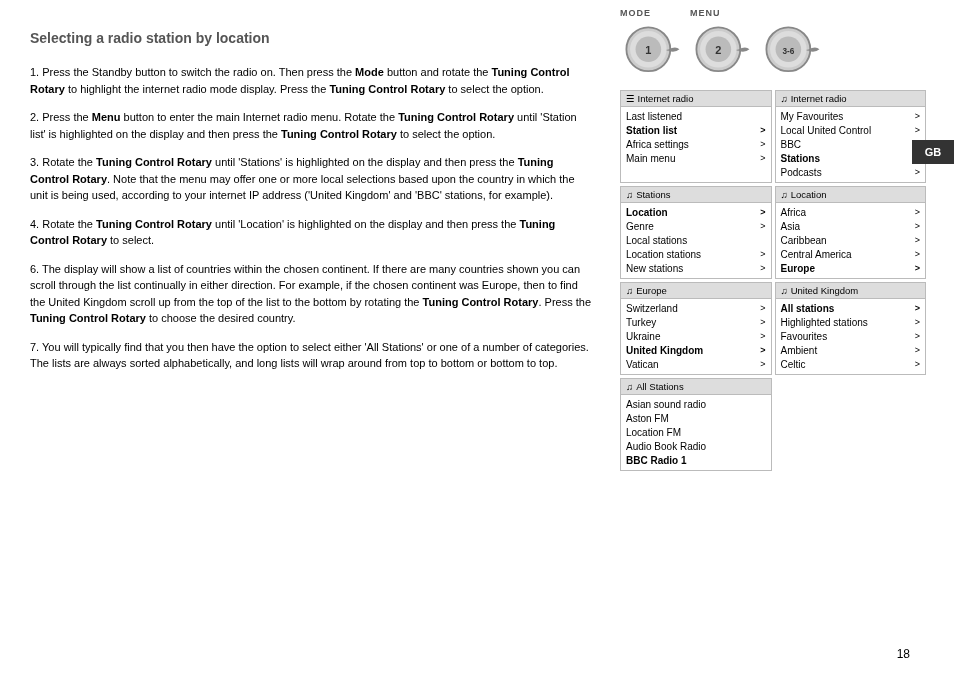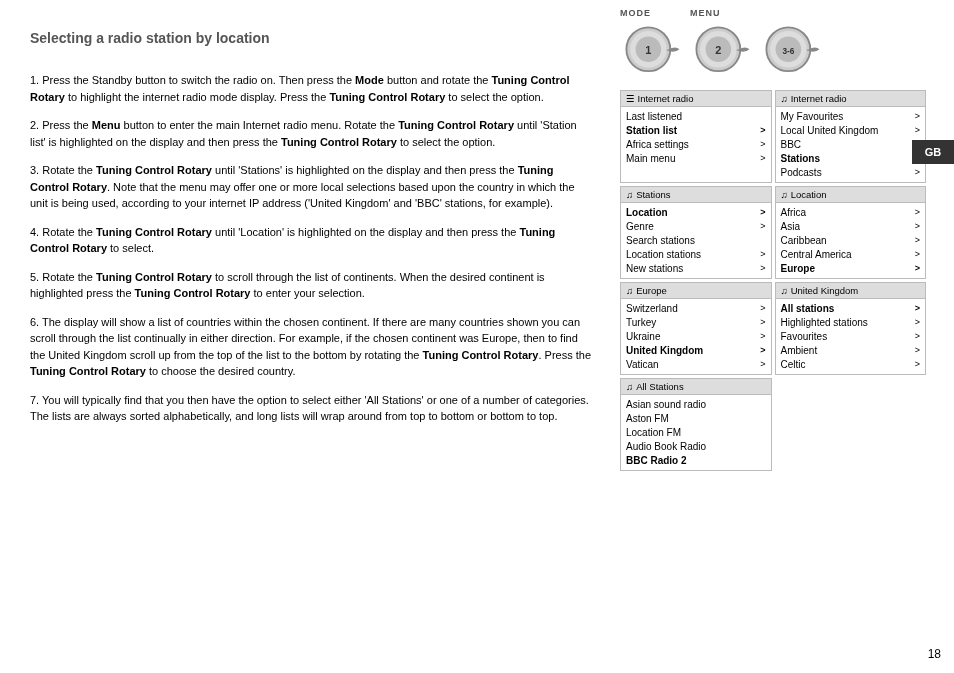--- a/index.html
+++ b/index.html
@@ -40,41 +40,41 @@
     .main-content {
       width: 615px;
       padding: 30px 20px 20px 30px;
       flex-shrink: 0;
     }
 
     .page-title {
       font-size: 14px;
       font-weight: bold;
       color: #555;
-      margin-bottom: 26px;
+      margin-bottom: 18px;
     }
 
     .instruction-list {
       list-style: none;
       padding: 0;
     }
 
     .instruction-list li {
       margin-bottom: 12px;
       line-height: 1.5;
       font-size: 11px;
     }
 
     b { font-weight: bold; }
 
     
     .page-number {
       position: absolute;
       bottom: 12px;
-      right: 13px;
+      right: 44px;
       font-size: 12px;
     }
 
     
     .right-section {
       display: flex;
       flex-direction: column;
       width: 339px;
       padding: 8px 28px 8px 5px;
     }
@@ -155,23 +155,20 @@
         <span>1. Press the Standby button to switch the radio on. Then press the <b>Mode</b> button and rotate the <b>Tuning Control Rotary</b> to highlight the internet radio mode display. Press the <b>Tuning Control Rotary</b> to select the option.</span>
       </li>
       <li>
         <span>2. Press the <b>Menu</b> button to enter the main Internet radio menu. Rotate the <b>Tuning Control Rotary</b> until 'Station list' is highlighted on the display and then press the <b>Tuning Control Rotary</b> to select the option.</span>
       </li>
       <li>
         <span>3. Rotate the <b>Tuning Control Rotary</b> until 'Stations' is highlighted on the display and then press the <b>Tuning Control Rotary</b>. Note that the menu may offer one or more local selections based upon the country in which the unit is being used, according to your internet IP address ('United Kingdom' and 'BBC' stations, for example).</span>
       </li>
       <li>
         <span>4. Rotate the <b>Tuning Control Rotary</b> until 'Location' is highlighted on the display and then press the <b>Tuning Control Rotary</b> to select.</span>
-      </li>
-      <li>
-        <span>5. Rotate the <b>Tuning Control Rotary</b> to scroll through the list of continents. When the desired continent is highlighted press the <b>Tuning Control Rotary</b> to enter your selection.</span>
       </li>
       <li>
         <span>6. The display will show a list of countries within the chosen continent. If there are many countries shown you can scroll through the list continually in either direction. For example, if the chosen continent was Europe, then to find the United Kingdom scroll up from the top of the list to the bottom by rotating the <b>Tuning Control Rotary</b>. Press the <b>Tuning Control Rotary</b> to choose the desired country.</span>
       </li>
       <li>
         <span>7. You will typically find that you then have the option to select either 'All Stations' or one of a number of categories. The lists are always sorted alphabetically, and long lists will wrap around from top to bottom or bottom to top.</span>
       </li>
     </ol>
   </div>
 
@@ -248,21 +245,21 @@
         <div class="ph">
           <span>♫</span>
           <span>Internet radio</span>
         </div>
         <div class="pb">
           <div class="panel-row">
             <span>My Favourites</span>
               <span class="arr">&gt;</span>
           </div>
           <div class="panel-row">
-            <span>Local United Kingdom</span>
+            <span>Local United Control</span>
               <span class="arr">&gt;</span>
           </div>
           <div class="panel-row">
             <span>BBC</span>
               <span class="arr">&gt;</span>
           </div>
           <div class="panel-row bold">
             <span>Stations</span>
               <span class="arr">&gt;</span>
           </div>
@@ -281,21 +278,21 @@
         <div class="pb">
           <div class="panel-row bold">
             <span>Location</span>
               <span class="arr">&gt;</span>
           </div>
           <div class="panel-row">
             <span>Genre</span>
               <span class="arr">&gt;</span>
           </div>
           <div class="panel-row">
-            <span>Search stations</span>
+            <span>Local stations</span>
               <span class="arr"></span>
           </div>
           <div class="panel-row">
             <span>Location stations</span>
               <span class="arr">&gt;</span>
           </div>
           <div class="panel-row">
             <span>New stations</span>
               <span class="arr">&gt;</span>
           </div>
@@ -401,21 +398,21 @@
           <div class="panel-row">
             <span>Aston FM</span>
           </div>
           <div class="panel-row">
             <span>Location FM</span>
           </div>
           <div class="panel-row">
             <span>Audio Book Radio</span>
           </div>
           <div class="panel-row bold">
-            <span>BBC Radio 2</span>
+            <span>BBC Radio 1</span>
           </div>
         </div>
       </div>
 
     </div>
   </div>
 
   <div class="gb-tab">GB</div>
 
   <div class="page-number">18</div>

